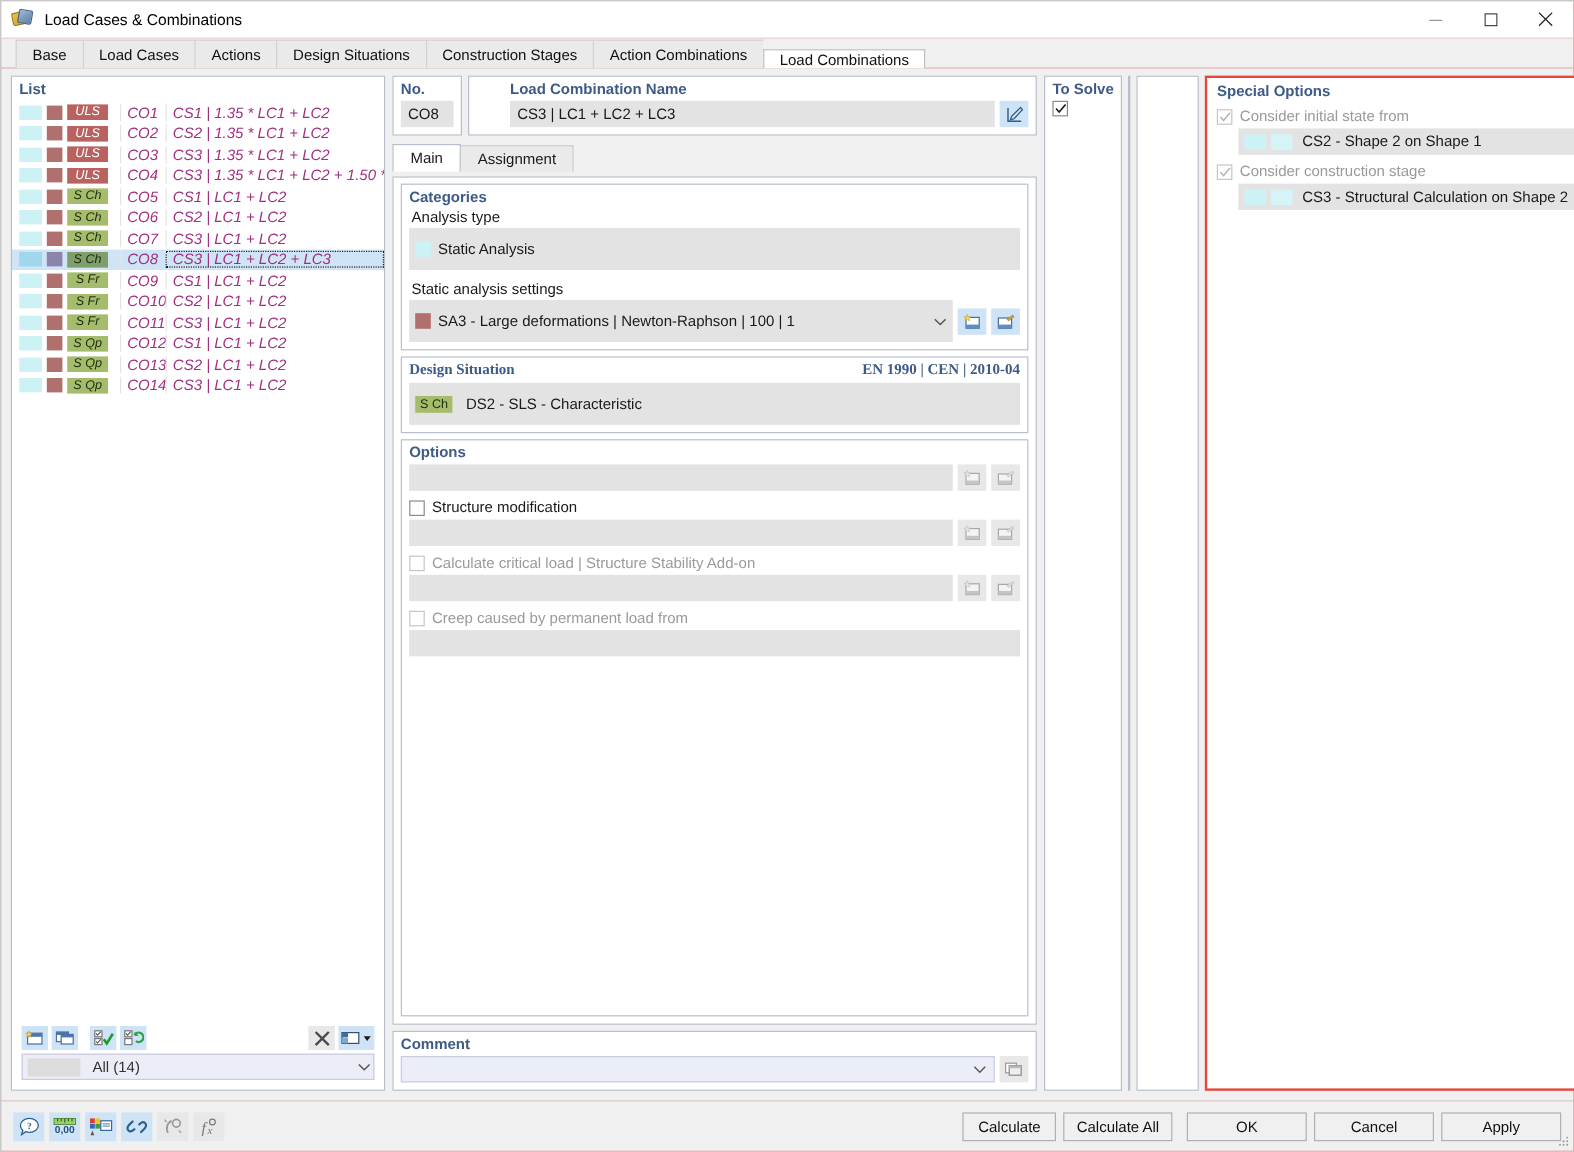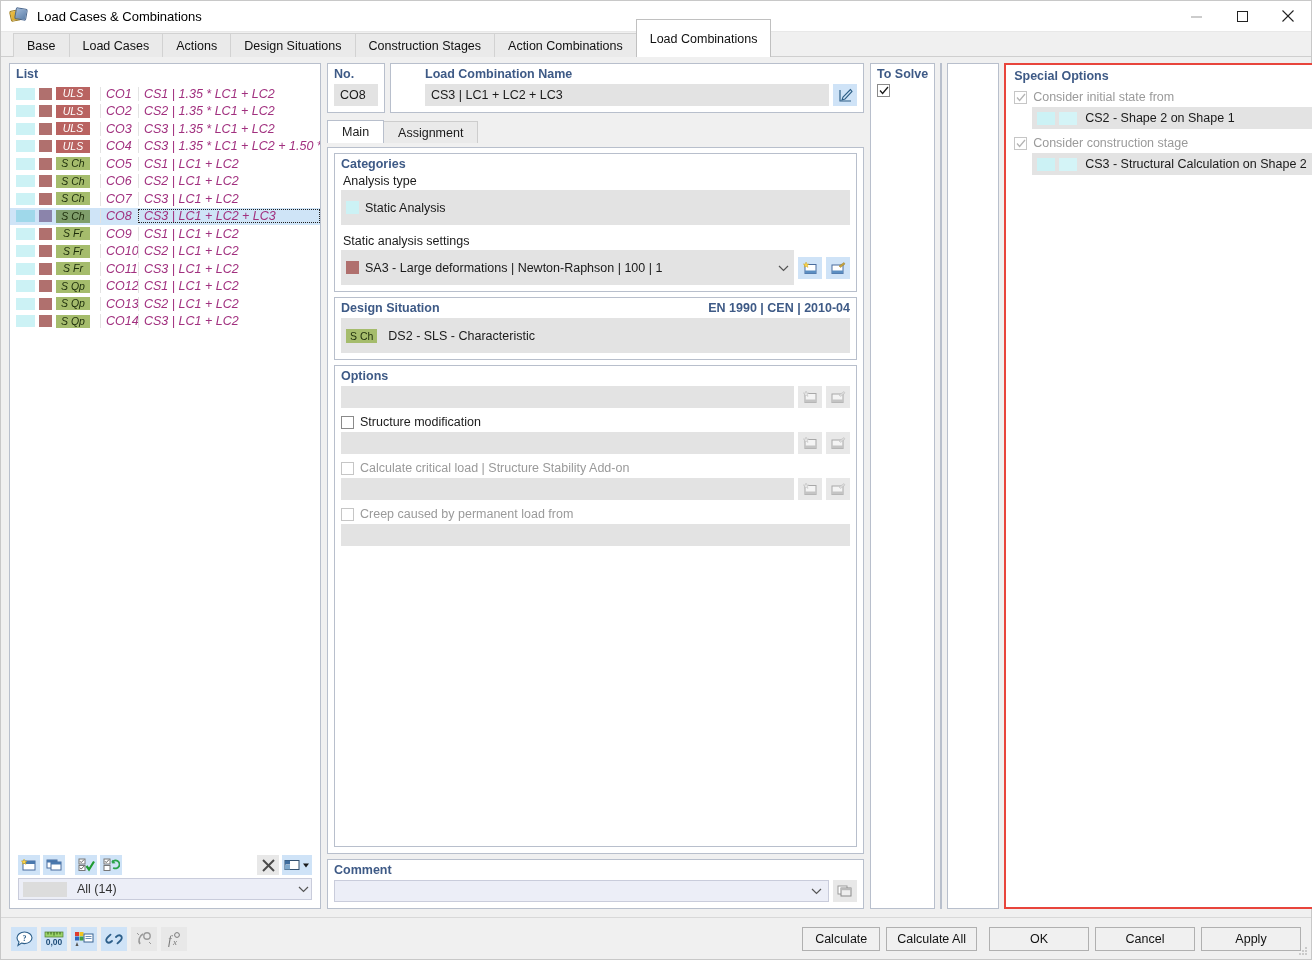--- a/index.html
+++ b/index.html
@@ -71,21 +71,21 @@
     border-top: 1px solid #d2d2d2;
     position: relative; top: 1px;
   }
   .tab:last-child { border-right: 1px solid #d2d2d2; }
   .tab.active {
     background: #ffffff;
     border-top: 1px solid #c0c0c0;
     border-left: 1px solid #c0c0c0;
     border-right: 1px solid #c0c0c0;
     z-index: 2;
-    height: 38px;
+    height: 16px;
     top: 1px;
   }
 
   
   .body {
     flex: 1 1 auto; display: flex; padding: 6px 8px 0 8px; gap: 6px;
     background: #f0f0f0;
     min-height: 0;
   }
 
@@ -174,21 +174,21 @@
     margin-bottom: 8px;
   }
   .field-row { display: flex; gap: 5px; flex: 0 0 auto; }
   .grp {
     background: #ffffff; border: 1px solid #b8bfcc;
     padding: 3px 6px 6px 6px;
   }
   .grp-title {
     font-size: 12.5px; color: #3e5a86; font-weight: bold; margin-bottom: 3px;
   }
-  .grp-title-row { display:flex; align-items:center; }
+  .grp-title-row { display:flex; align-items:center;font-family:Liberation Serif, serif; }
   .grp-title-right {
     margin-left:auto; font-size:12.5px; color:#3e5a86; font-weight:bold;
   }
   .ro-field {
     height: 22px; background: #e3e3e3;
     display: flex; align-items: center; padding: 0 6px;
     font-size: 12.5px; color: #1a1a1a; white-space: nowrap; overflow: hidden;
   }
   .no-grp { width: 58px; flex: 0 0 58px; }
   .name-grp { flex: 1 1 auto; padding-left: 34px; }

